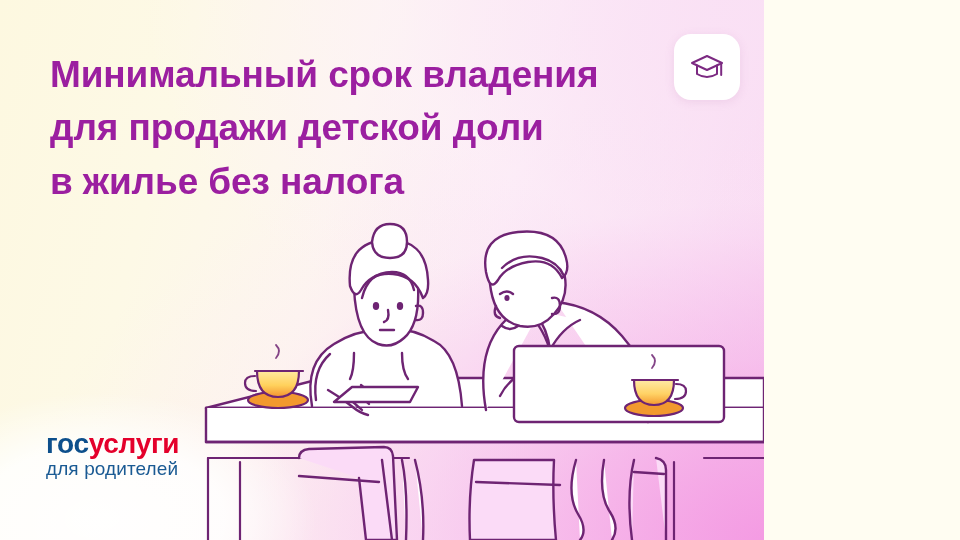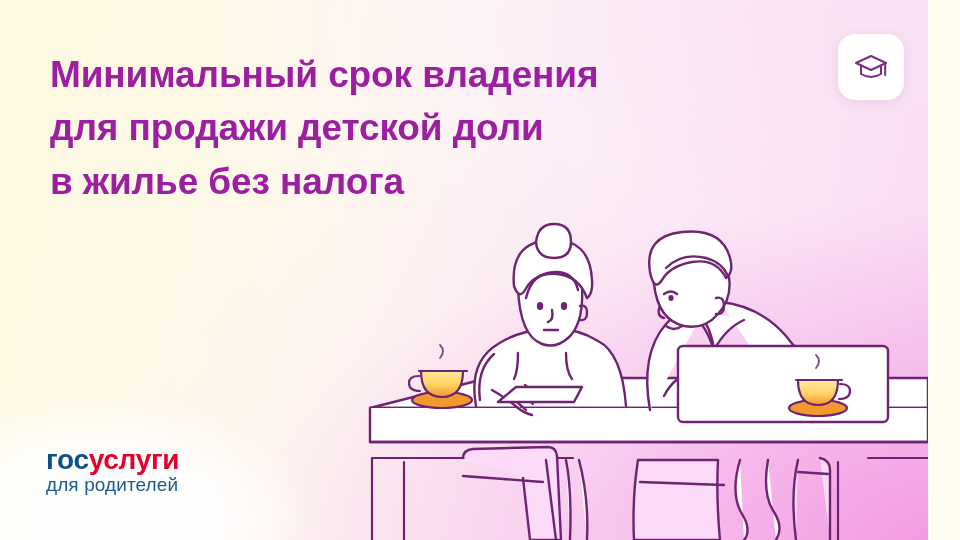--- a/index.html
+++ b/index.html
@@ -3,21 +3,21 @@
 <meta charset="utf-8">
 <title>Gosuslugi Card</title>
 <style>
   html,body{margin:0;padding:0;}
   body{
     width:960px;height:540px;overflow:hidden;
     font-family:"Liberation Sans","DejaVu Sans",sans-serif;
     background:#fffdf2;
   }
   #card{
-    position:relative;width:928px;height:540px;overflow:hidden;
+    position:relative;width:764px;height:540px;overflow:hidden;
     background:
       radial-gradient(140% 120% at 100% 100%, rgba(244,150,226,.85) 0%, rgba(247,185,236,.55) 28%, rgba(252,225,246,.18) 52%, rgba(255,255,255,0) 70%),
       radial-gradient(120% 110% at 100% 0%, rgba(250,225,245,.95) 0%, rgba(253,240,250,.5) 40%, rgba(255,255,255,0) 68%),
       linear-gradient(105deg,#fdf8e0 0%,#fdf9e6 22%,#fdf6ef 42%,#fbeaf4 62%,#f7d3ef 82%,#f3b9e8 100%);
   }
 
   
   #headline{
     position:absolute;left:50px;top:48px;width:700px;
     color:#9b1fa0;
@@ -29,21 +29,21 @@
   
   #badge{
     position:absolute;right:24px;top:34px;width:66px;height:66px;
     border-radius:17px;background:#ffffff;
     box-shadow:0 2px 10px rgba(180,110,175,.16);
     display:flex;align-items:center;justify-content:center;
   }
   #badge svg{display:block;}
 
   
-  #logo{position:absolute;left:46px;bottom:44px;}
+  #logo{position:absolute;left:46px;bottom:60px;}
   #logo .wordmark{
     font-size:28px;font-weight:700;letter-spacing:-.3px;line-height:1;
     white-space:nowrap;
   }
   #logo .w-gos{color:#0d4f8b;}
   #logo .w-uslugi{color:#e4002b;}
   #logo .tagline{
     font-size:19px;color:#1a5a93;font-weight:400;letter-spacing:.1px;
   }
 

